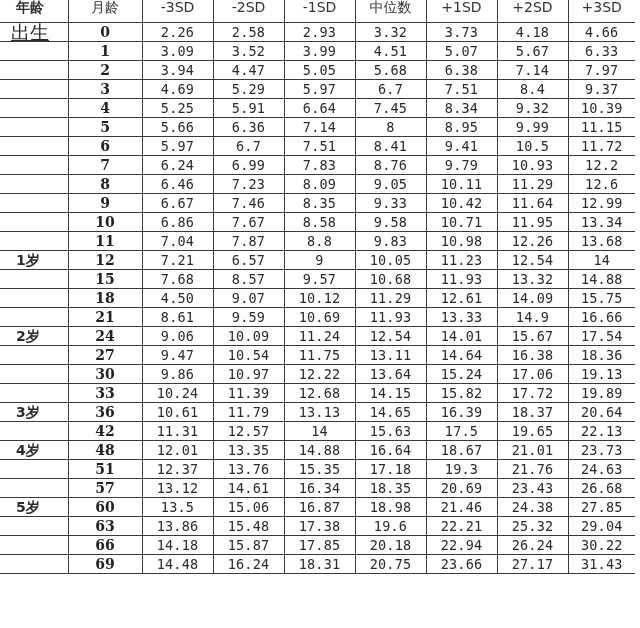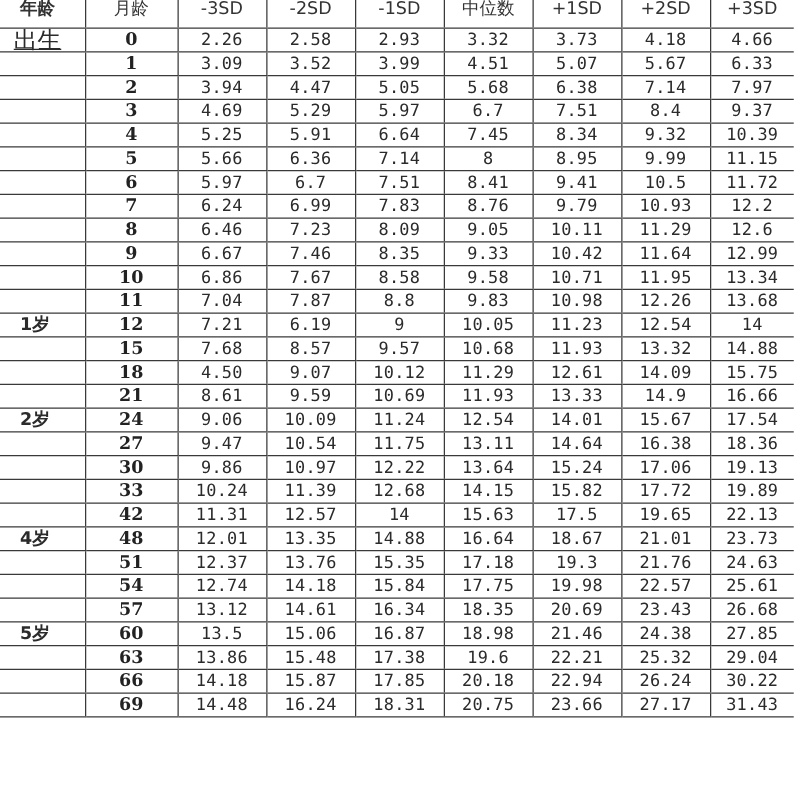--- a/index.html
+++ b/index.html
@@ -186,21 +186,21 @@
           <td class="val">8.8</td>
           <td class="val">9.83</td>
           <td class="val">10.98</td>
           <td class="val">12.26</td>
           <td class="val last">13.68</td>
         </tr>
         <tr>
           <td class="age">1岁</td>
           <td class="month">12</td>
           <td class="val">7.21</td>
-          <td class="val">6.19</td>
+          <td class="val">6.57</td>
           <td class="val">9</td>
           <td class="val">10.05</td>
           <td class="val">11.23</td>
           <td class="val">12.54</td>
           <td class="val last">14</td>
         </tr>
         <tr>
           <td class="age empty"></td>
           <td class="month">15</td>
           <td class="val">7.68</td>
@@ -271,20 +271,31 @@
           <td class="month">33</td>
           <td class="val">10.24</td>
           <td class="val">11.39</td>
           <td class="val">12.68</td>
           <td class="val">14.15</td>
           <td class="val">15.82</td>
           <td class="val">17.72</td>
           <td class="val last">19.89</td>
         </tr>
         <tr>
+          <td class="age">3岁</td>
+          <td class="month">36</td>
+          <td class="val">10.61</td>
+          <td class="val">11.79</td>
+          <td class="val">13.13</td>
+          <td class="val">14.65</td>
+          <td class="val">16.39</td>
+          <td class="val">18.37</td>
+          <td class="val last">20.64</td>
+        </tr>
+        <tr>
           <td class="age empty"></td>
           <td class="month">42</td>
           <td class="val">11.31</td>
           <td class="val">12.57</td>
           <td class="val">14</td>
           <td class="val">15.63</td>
           <td class="val">17.5</td>
           <td class="val">19.65</td>
           <td class="val last">22.13</td>
         </tr>
@@ -305,31 +316,20 @@
           <td class="val">12.37</td>
           <td class="val">13.76</td>
           <td class="val">15.35</td>
           <td class="val">17.18</td>
           <td class="val">19.3</td>
           <td class="val">21.76</td>
           <td class="val last">24.63</td>
         </tr>
         <tr>
           <td class="age empty"></td>
-          <td class="month">54</td>
-          <td class="val">12.74</td>
-          <td class="val">14.18</td>
-          <td class="val">15.84</td>
-          <td class="val">17.75</td>
-          <td class="val">19.98</td>
-          <td class="val">22.57</td>
-          <td class="val last">25.61</td>
-        </tr>
-        <tr>
-          <td class="age empty"></td>
           <td class="month">57</td>
           <td class="val">13.12</td>
           <td class="val">14.61</td>
           <td class="val">16.34</td>
           <td class="val">18.35</td>
           <td class="val">20.69</td>
           <td class="val">23.43</td>
           <td class="val last">26.68</td>
         </tr>
         <tr>

